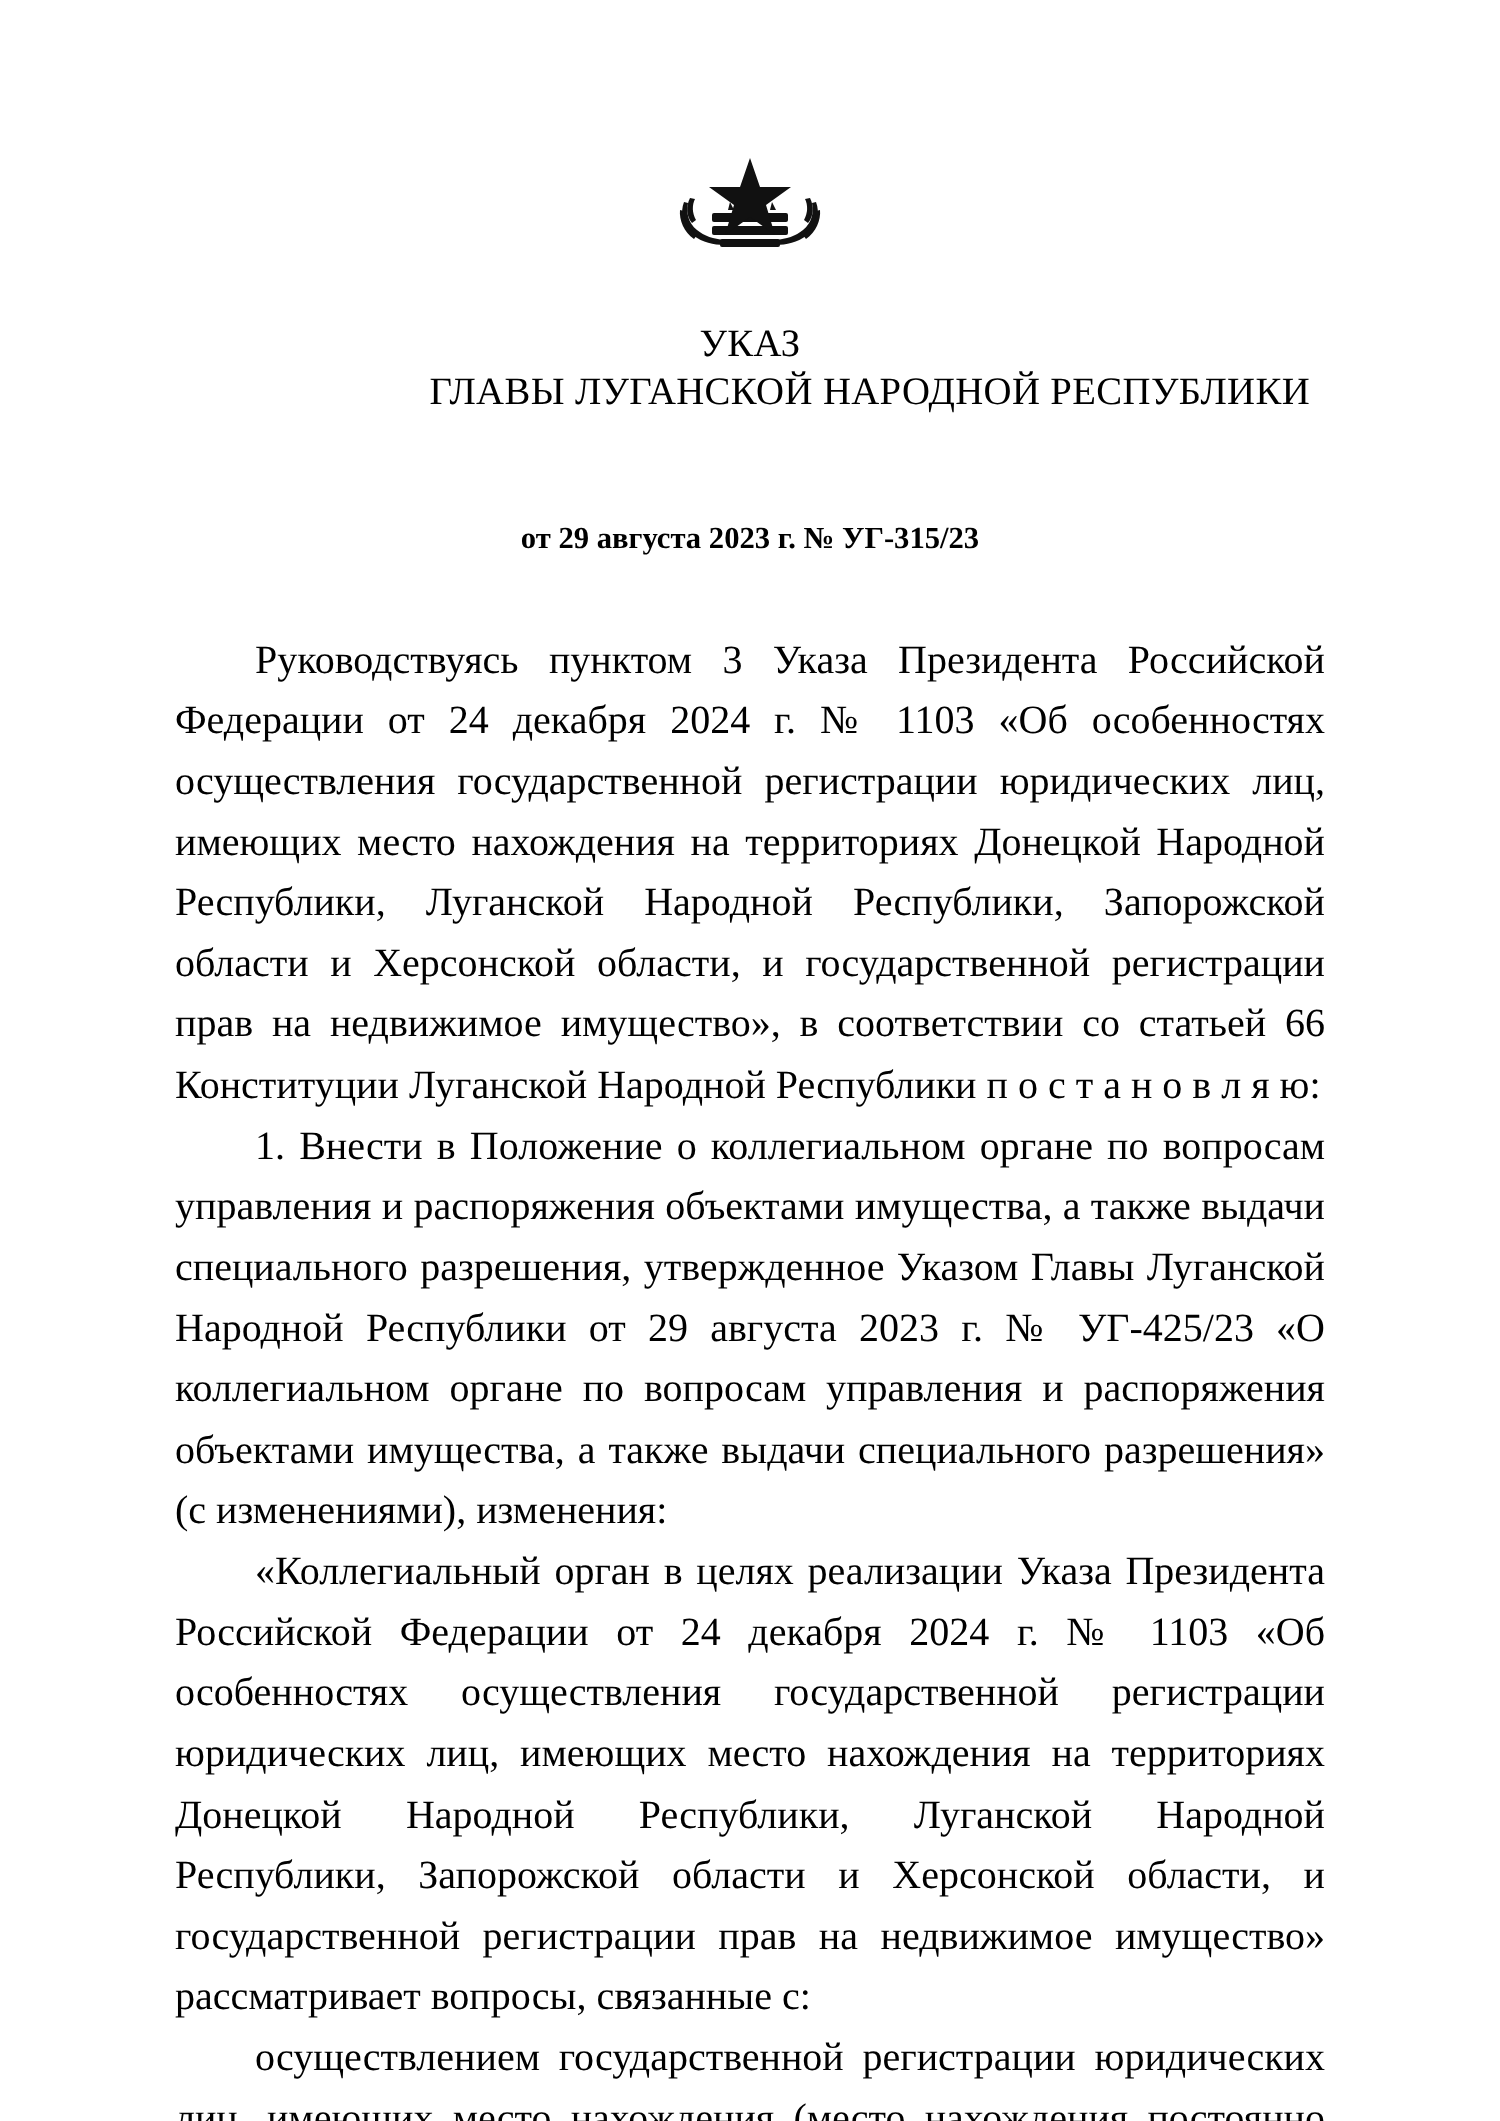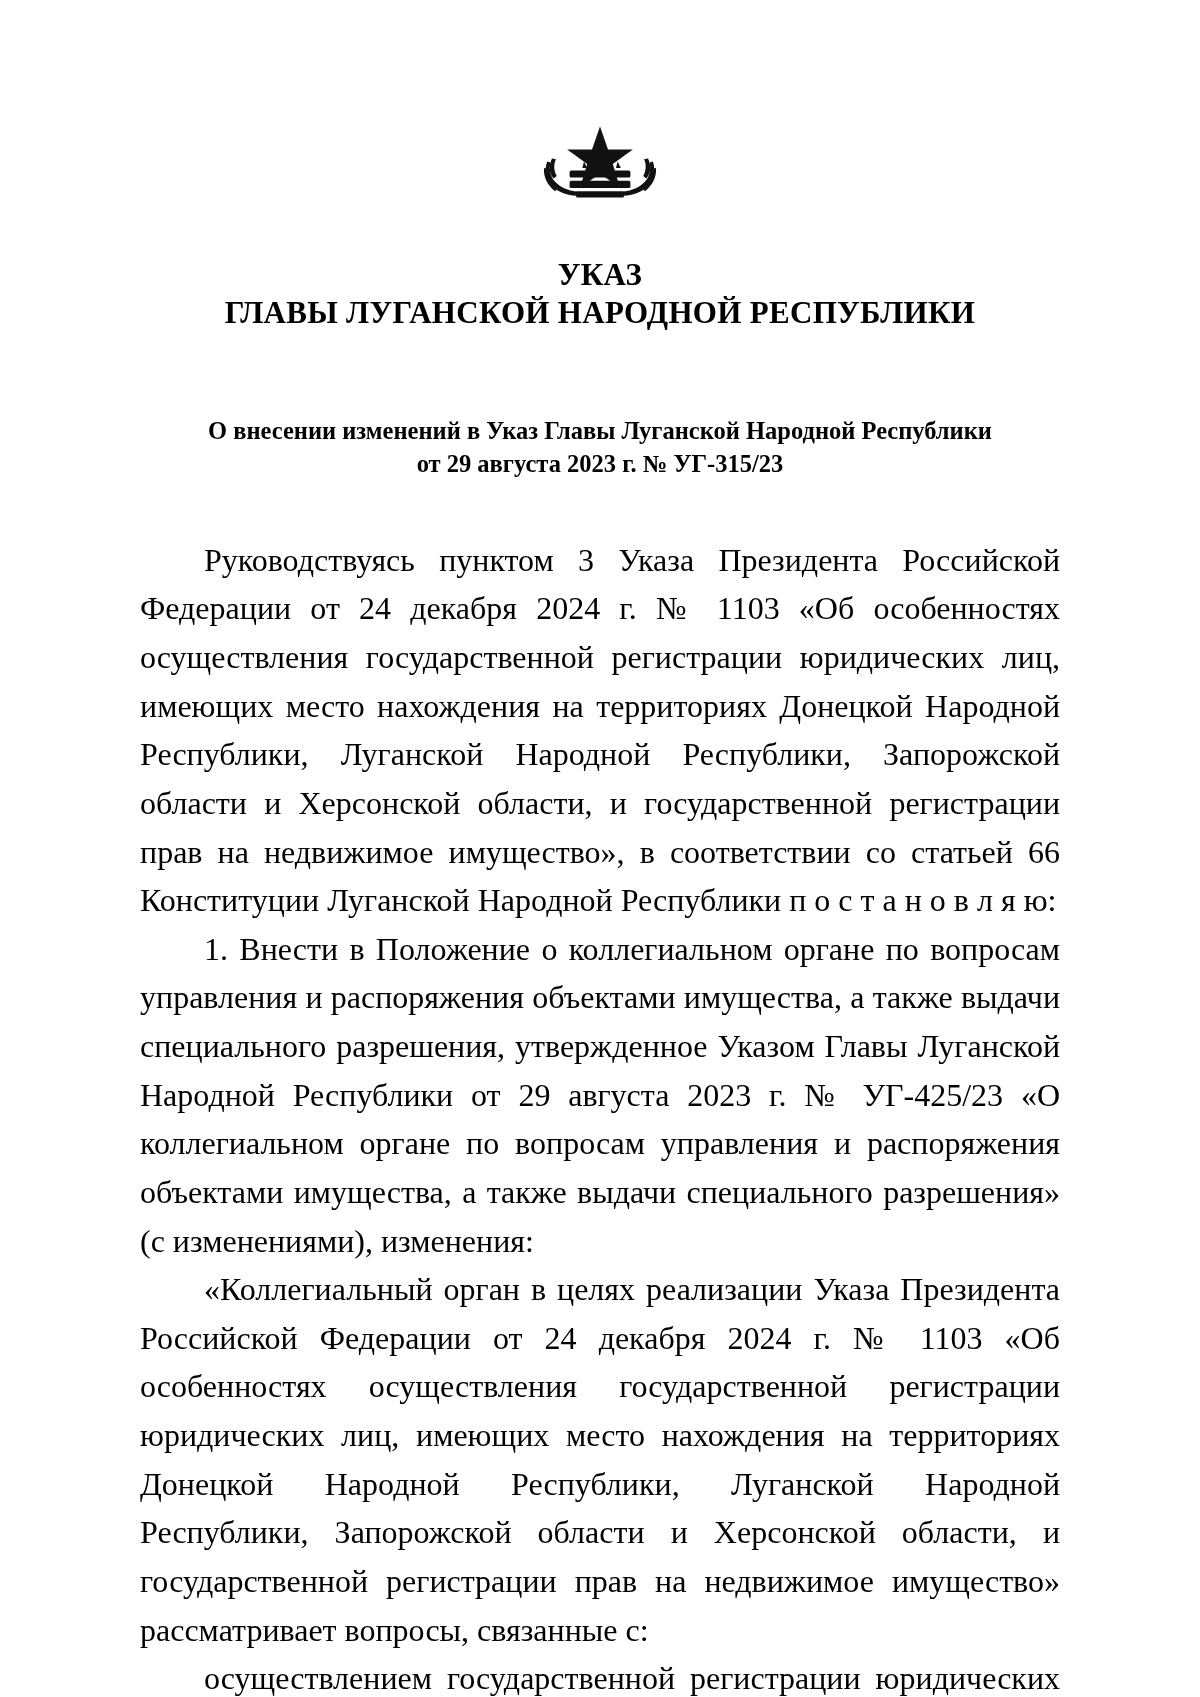--- a/index.html
+++ b/index.html
@@ -26,31 +26,32 @@
     align-items: center;
     margin: 0 0 44px 0;
   }
   .emblem {
     width: 160px;
     height: 92px;
     display: block;
   }
   .doc-title {
     text-align: center;
-    font-weight: bold;
+    font-weight: normal;
     font-size: 31px;
     line-height: 1.22;
     letter-spacing: 0.3px;
     margin: 12px;
   }
   .doc-title .line1 {
     display: block;
   }
   .doc-title .line2 {
     display: block;
+    text-align: right;
   }
   .doc-subtitle {
     text-align: center;
     font-weight: bold;
     font-size: 24.5px;
     line-height: 1.35;
     margin: 82px 38px 0 38px;
   }
   .doc-subtitle .sub-line {
     display: block;
@@ -98,21 +99,20 @@
       </g>
     </svg>
   </div>
 
   <h1 class="doc-title">
     <span class="line1">УКАЗ</span>
     <span class="line2">ГЛАВЫ ЛУГАНСКОЙ НАРОДНОЙ РЕСПУБЛИКИ</span>
   </h1>
 
   <h2 class="doc-subtitle">
-    <span class="sub-line">О внесении изменений в Указ Главы Луганской Народной Республики</span>
     <span class="sub-line">от 29 августа 2023 г. № УГ-315/23</span>
   </h2>
 
   <div class="body-text">
     <p class="para">Руководствуясь пунктом 3 Указа Президента Российской Федерации от 24 декабря 2024 г. № 1103 «Об особенностях осуществления государственной регистрации юридических лиц, имеющих место нахождения на территориях Донецкой Народной Республики, Луганской Народной Республики, Запорожской области и Херсонской области, и государственной регистрации прав на недвижимое имущество», в соответствии со статьей 66 Конституции Луганской Народной Республики п о с т а н о в л я ю:</p>
     <p class="para">1. Внести в Положение о коллегиальном органе по вопросам управления и распоряжения объектами имущества, а также выдачи специального разрешения, утвержденное Указом Главы Луганской Народной Республики от 29 августа 2023 г. № УГ-425/23 «О коллегиальном органе по вопросам управления и распоряжения объектами имущества, а также выдачи специального разрешения» (с изменениями), изменения:</p>
     <p class="para">«Коллегиальный орган в целях реализации Указа Президента Российской Федерации от 24 декабря 2024 г. № 1103 «Об особенностях осуществления государственной регистрации юридических лиц, имеющих место нахождения на территориях Донецкой Народной Республики, Луганской Народной Республики, Запорожской области и Херсонской области, и государственной регистрации прав на недвижимое имущество» рассматривает вопросы, связанные с:</p>
     <p class="para">осуществлением государственной регистрации юридических лиц, имеющих место нахождения (место нахождения постоянно действующего исполнительного органа либо в случае отсутствия постоянно действующего исполнительного органа – иного органа или лица, имеющих право действовать от имени юридического лица без доверенности) на территории Луганской Народной Республики, если учредителями (участниками) этих юридических лиц и (или) лицами, имеющими право без доверенности действовать от их имени, являются иностранные лица, связанные с иностранными государствами, которые совершают в отношении Российской Федерации, российских</p>
   </div>
 

